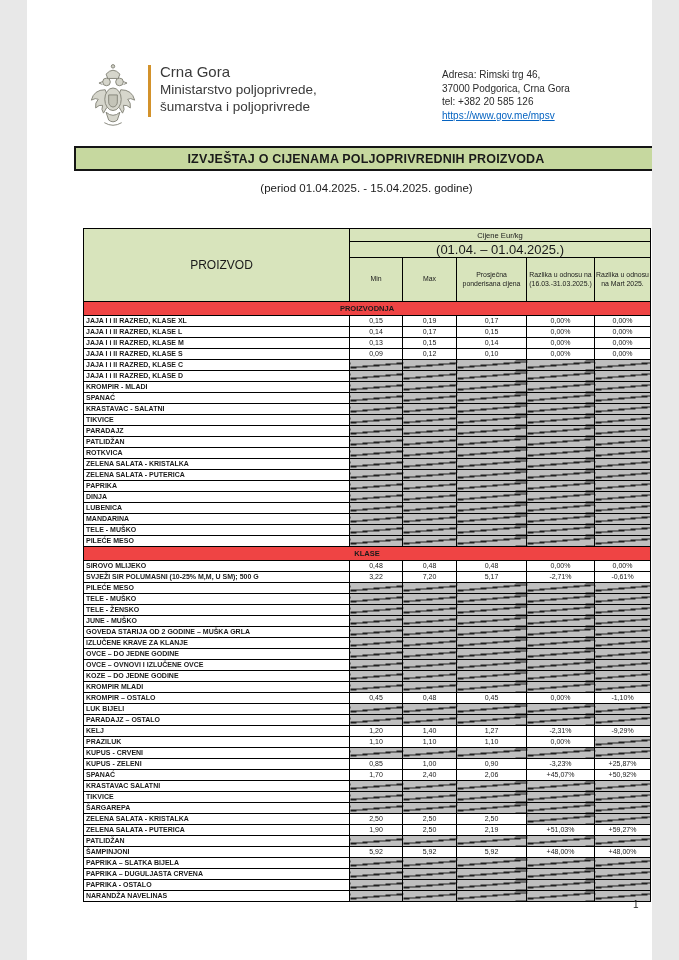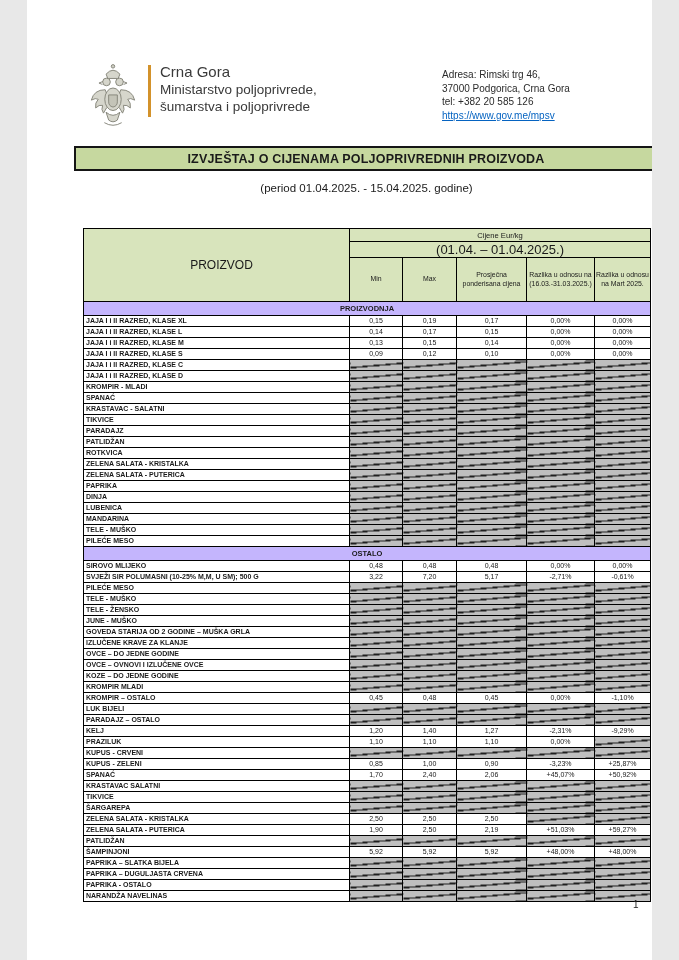--- a/index.html
+++ b/index.html
@@ -43,21 +43,21 @@
   .price-table th, .price-table td {
     border:1px solid #000; overflow:hidden; vertical-align:middle;
   }
   .price-table thead th { background:#d8e4bc; font-weight:normal; text-align:center; }
   .th-group  { height:13px; font-size:7.6px; }
   .th-period { height:12px; font-size:13px; }
   .th-col    { height:44px; font-size:6.9px; line-height:1.25; white-space:normal; padding:0 1px; }
   .th-product{ font-size:12px;padding-left:10px; }
 
   tr.section-row td {
-    height:13px; background:#c4b5fd; font-weight:bold; font-size:7.5px;
+    height:13px; background:#ef4444; font-weight:bold; font-size:7.5px;
     text-align:center; line-height:13px;
   }
   tr.data-row td { height:10px; line-height:10px; font-size:7px; white-space:nowrap; }
   td.product-cell { font-weight:bold; padding-left:2px; font-size:6.9px; }
   td.value-cell { text-align:center; font-weight:normal; }
   td.hatch {
     background-color:#bfbfbf;
     background-image:repeating-linear-gradient(175deg,
       rgba(0,0,0,0) 0px, rgba(0,0,0,0) 6.5px, #1f1f1f 6.5px, #1f1f1f 8px);
   }
@@ -306,21 +306,21 @@
           </tr>
           <tr class="data-row">
             <td class="product-cell">PILEĆE MESO</td>
             <td class="value-cell hatch"></td>
             <td class="value-cell hatch"></td>
             <td class="value-cell hatch"></td>
             <td class="value-cell hatch"></td>
             <td class="value-cell hatch"></td>
           </tr>
           <tr class="section-row">
-            <td colspan="6">OSTALO</td>
+            <td colspan="6">KLASE</td>
           </tr>
           <tr class="data-row">
             <td class="product-cell">SIROVO MLIJEKO</td>
             <td class="value-cell">0,48</td>
             <td class="value-cell">0,48</td>
             <td class="value-cell">0,48</td>
             <td class="value-cell">0,00%</td>
             <td class="value-cell">0,00%</td>
           </tr>
           <tr class="data-row">

